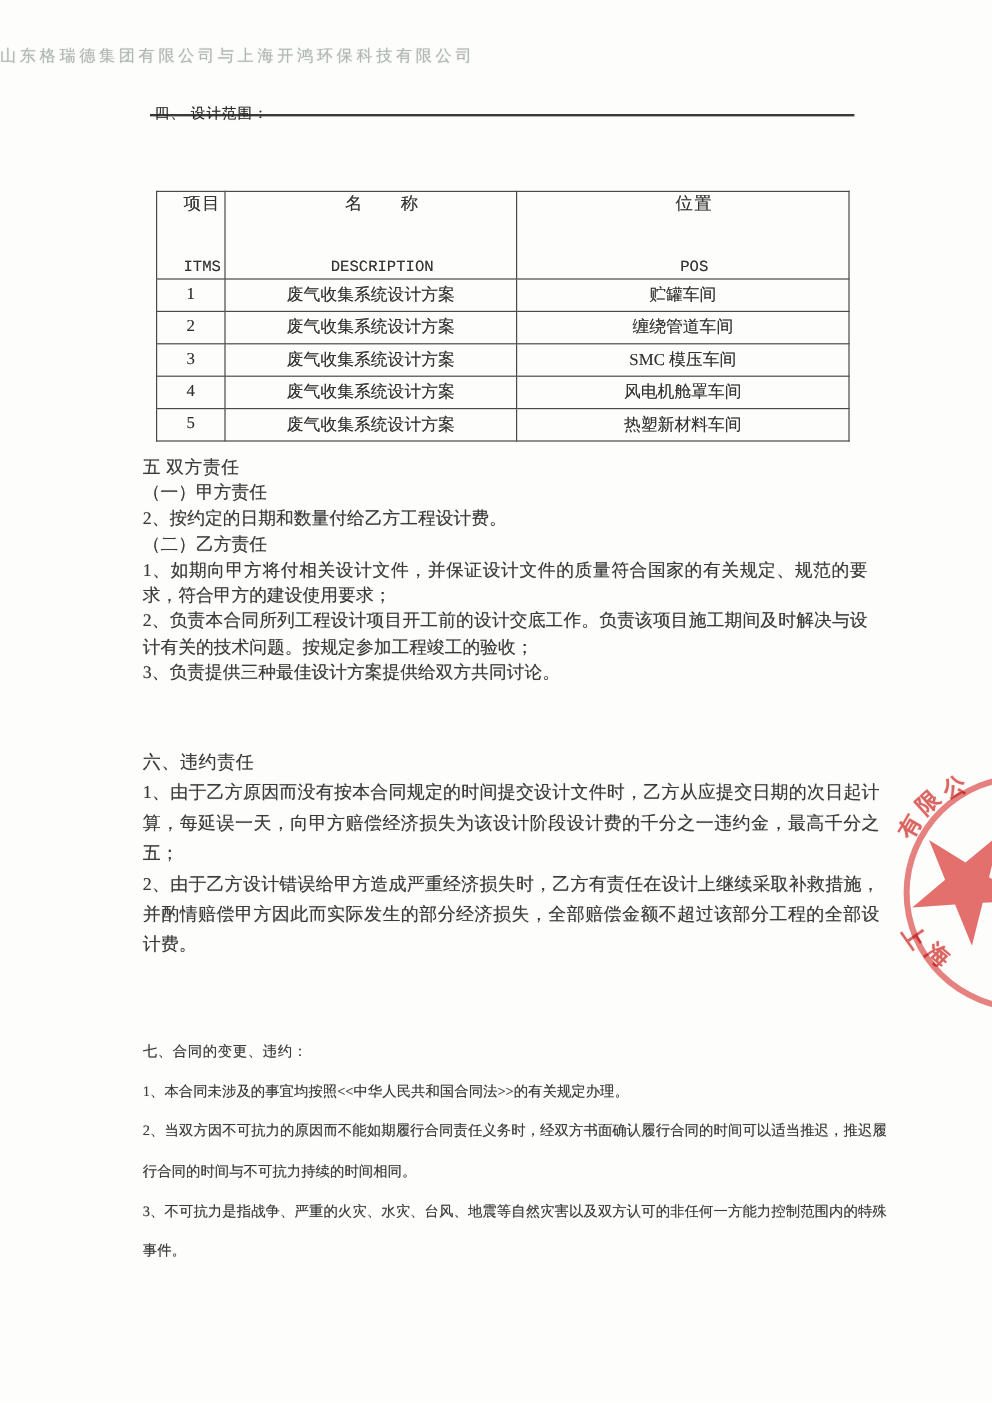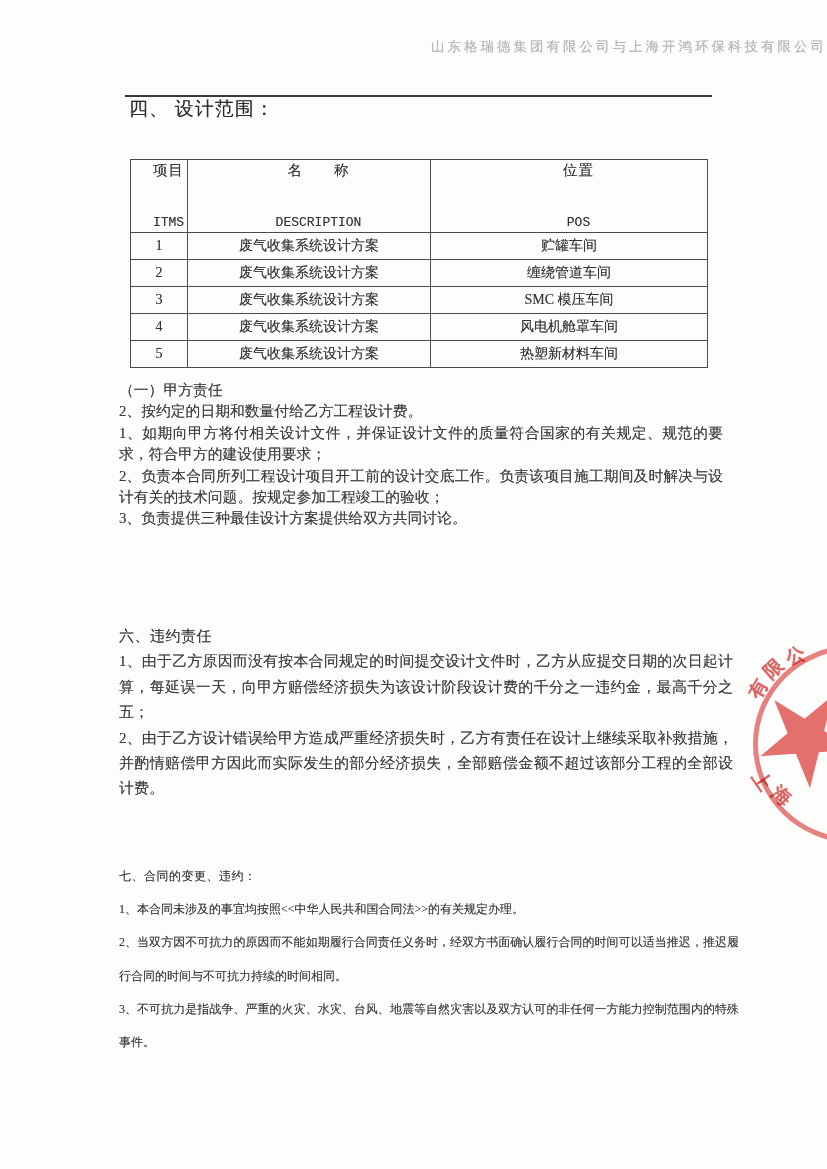--- a/index.html
+++ b/index.html
@@ -15,41 +15,41 @@
     overflow: hidden;
     color: #3d3d3d;
   }
 
   
   .watermark {
     position: absolute;
     top: 38px;
     left: 0;
     right: 0;
-    text-align: right;
+    text-align: left;
     font-size: 13.5px;
     letter-spacing: 3px;
     color: #b3b8b2;
     text-shadow: 0 0 1px #ccd0cb;
   }
 
   .divider {
     position: absolute;
     top: 95px;
     left: 125px;
     width: 587px;
     height: 2px;
     background: #3a3a3a;
   }
 
   .sec4-title {
     position: absolute;
-    top: 96px;
+    top: 86px;
     left: 129px;
-    font-size: 19px;
+    font-size: 12px;
     color: #2b2b2b;
     letter-spacing: 1px;
     text-shadow: 0 0 0.6px rgba(50,50,50,0.5);
   }
 
   
   table.scope {
     position: absolute;
     top: 159px;
     left: 130px;
@@ -182,22 +182,24 @@
       </tr>
       <tr>
         <td>5</td>
         <td>废气收集系统设计方案</td>
         <td>热塑新材料车间</td>
       </tr>
     </tbody>
   </table>
 
   <div class="textblock sec5">
+    <p class="sec-title">五 双方责任</p>
     <p>（一）甲方责任</p>
     <p>2、按约定的日期和数量付给乙方工程设计费。</p>
+    <p>（二）乙方责任</p>
     <p>1、如期向甲方将付相关设计文件，并保证设计文件的质量符合国家的有关规定、规范的要求，符合甲方的建设使用要求；</p>
     <p>2、负责本合同所列工程设计项目开工前的设计交底工作。负责该项目施工期间及时解决与设计有关的技术问题。按规定参加工程竣工的验收；</p>
     <p>3、负责提供三种最佳设计方案提供给双方共同讨论。</p>
   </div>
 
   <div class="textblock sec6">
     <p class="sec-title">六、违约责任</p>
     <p>1、由于乙方原因而没有按本合同规定的时间提交设计文件时，乙方从应提交日期的次日起计算，每延误一天，向甲方赔偿经济损失为该设计阶段设计费的千分之一违约金，最高千分之五；</p>
     <p>2、由于乙方设计错误给甲方造成严重经济损失时，乙方有责任在设计上继续采取补救措施，并酌情赔偿甲方因此而实际发生的部分经济损失，全部赔偿金额不超过该部分工程的全部设计费。</p>
   </div>

